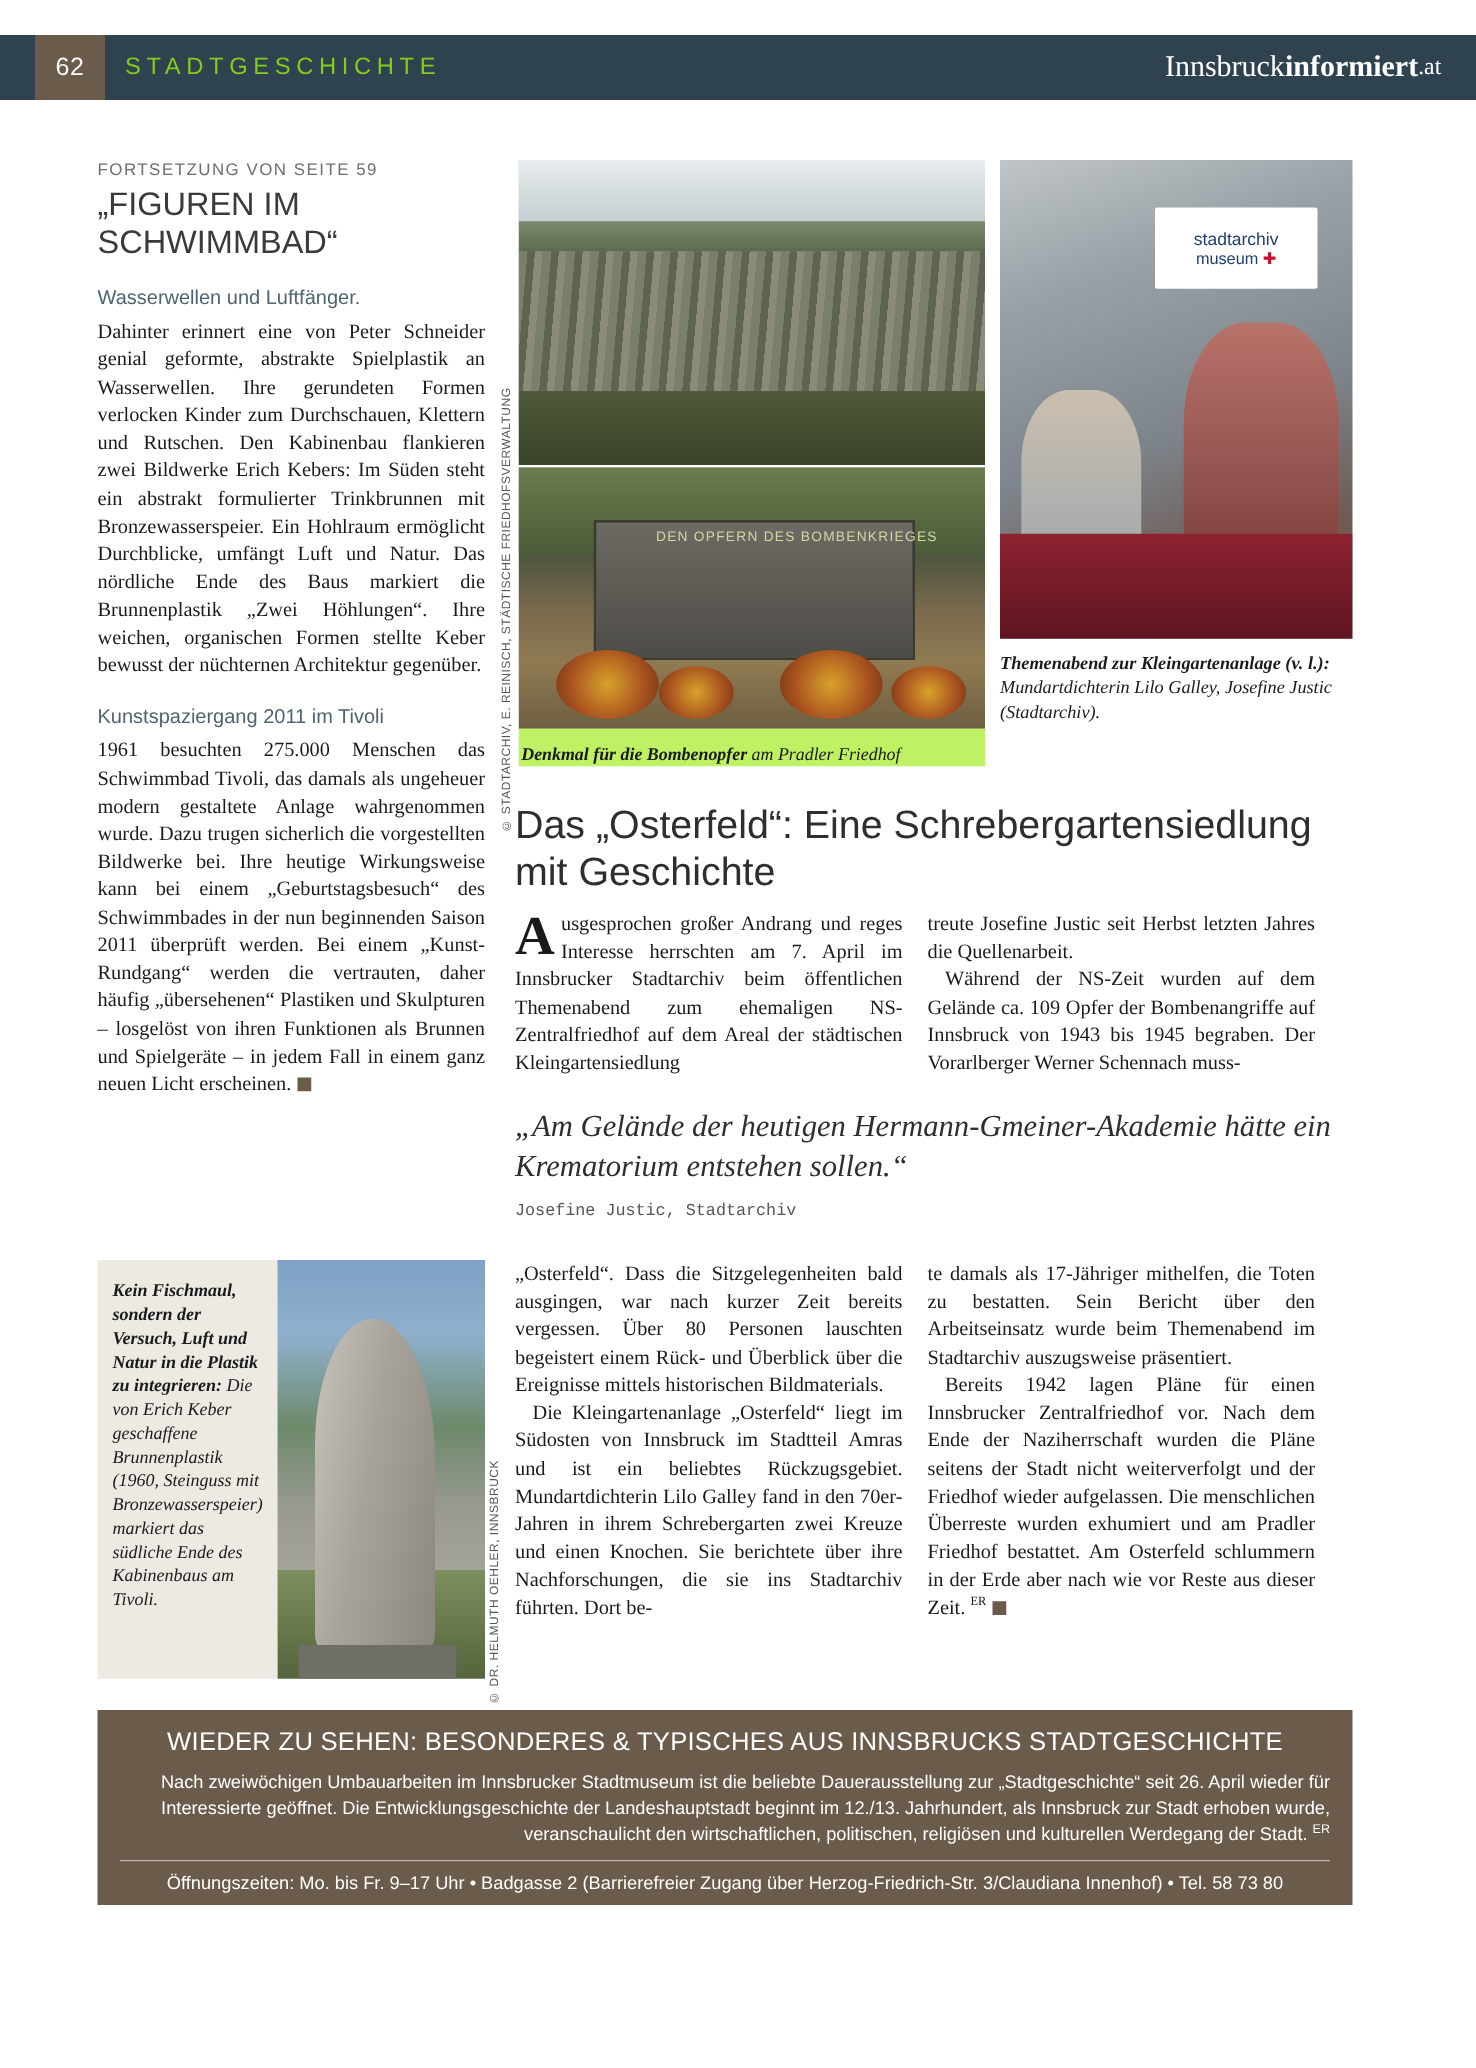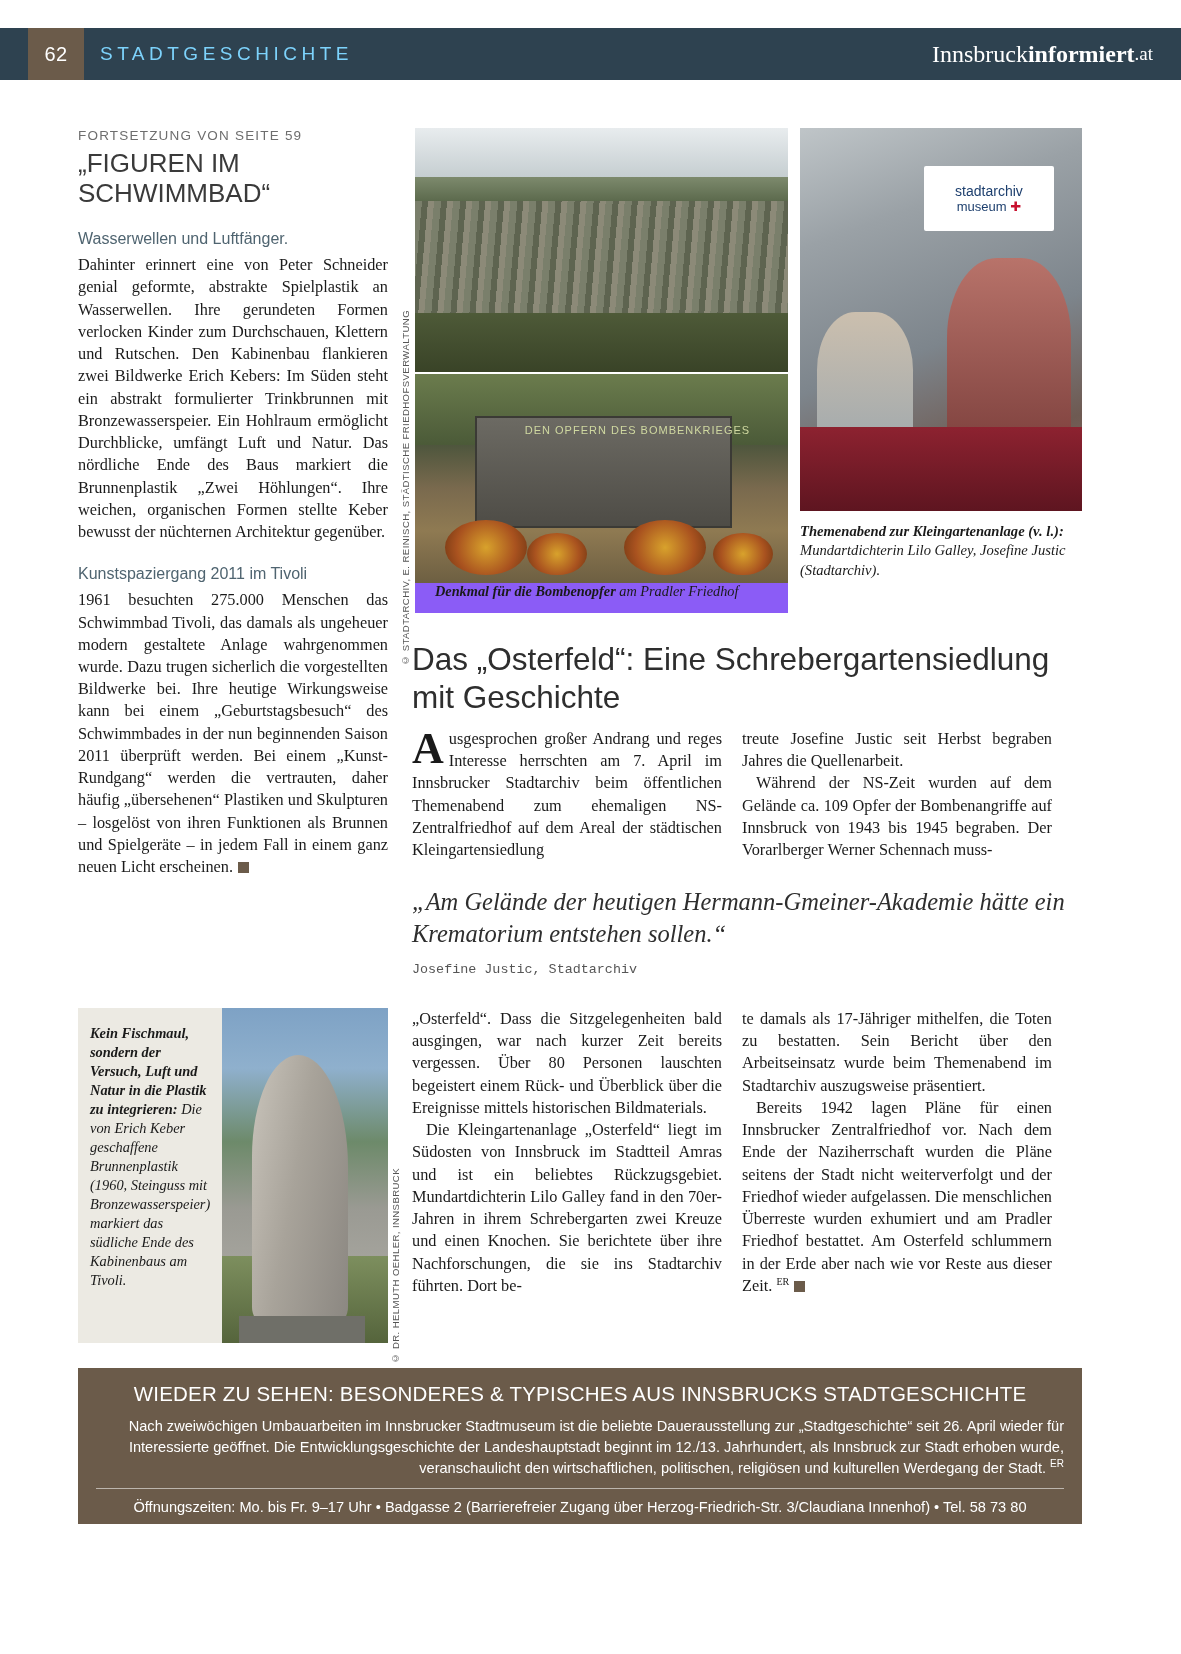--- a/index.html
+++ b/index.html
@@ -21,21 +21,21 @@
     background:#6b5b4a;
     display:flex;align-items:center;justify-content:center;
   }
   .header .pagenum{
     color:#ffffff;font-family:"Liberation Sans",sans-serif;
     font-size:20px;letter-spacing:0.5px;
   }
   .header .section-title{
     position:absolute;left:100px;top:0;height:52px;
     display:flex;align-items:center;
-    color:#7dd3fc;font-family:"Liberation Sans",sans-serif;
+    color:#84cc16;font-family:"Liberation Sans",sans-serif;
     font-size:19px;letter-spacing:4.5px;font-weight:300;
   }
   .header .brand{
     position:absolute;right:28px;top:0;height:52px;
     display:flex;align-items:center;
     color:#ffffff;font-family:"Liberation Serif",serif;
     font-size:24px;
   }
   .brand .b1{font-style:normal;font-weight:400;}
   .brand .b2{font-weight:700;font-style:normal;}
@@ -89,23 +89,23 @@
     background:linear-gradient(160deg,#bfc5c8 0%,#9aa1a6 25%,#7d858c 55%,#6e5a52 80%,#8a6a60 100%);
     overflow:hidden;
   }
   .photo-sculpture{
     position:absolute;left:222px;top:1008px;width:166px;height:335px;
     background:linear-gradient(180deg,#7ea2c5 0%,#8fb0cd 18%,#6d8a6a 40%,#9a9a93 60%,#b5b2ab 100%);
     overflow:hidden;
   }
   .caption-strip{
     position:absolute;left:415px;top:583px;width:373px;height:30px;
-    background:#8b5cf6;
-    display:flex;align-items:flex-start;
-    padding-left:20px;box-sizing:border-box;
+    background:#bef264;
+    display:flex;align-items:flex-end;
+    padding-left:2px;box-sizing:border-box;
   }
   .caption-strip .txt{
     font-family:"Liberation Serif",serif;font-size:14.3px;color:#1a1a1a;
   }
   .caption-strip .txt b{font-style:italic;font-weight:700;}
   .caption-strip .txt i{font-style:italic;font-weight:400;}
 
   .credit-vert{
     position:absolute;
     font-family:"Liberation Sans",sans-serif;
@@ -303,21 +303,21 @@
 <div class="caption-right">
   <b>Themenabend zur Kleingartenanlage (v. l.):</b><i> Mundartdichterin Lilo Galley, Josefine Justic (Stadtarchiv).</i>
 </div>
 
 <div class="article-title">Das „Osterfeld“: Eine Schrebergartensiedlung mit Geschichte</div>
 
 <div class="col-a">
   <p class="bodytext"><span class="dropcap">A</span><span>usgesprochen großer Andrang und reges Interesse herrschten am 7. April im Innsbrucker Stadtarchiv beim öffentlichen Themenabend zum ehemaligen NS-Zentralfriedhof auf dem Areal der städtischen Kleingartensiedlung</span></p>
 </div>
 <div class="col-b">
-  <p class="bodytext">treute Josefine Justic seit Herbst begraben Jahres die Quellenarbeit.</p>
+  <p class="bodytext">treute Josefine Justic seit Herbst letzten Jahres die Quellenarbeit.</p>
   <p class="bodytext" style="text-indent:14px;">Während der NS-Zeit wurden auf dem Gelände ca. 109 Opfer der Bombenangriffe auf Innsbruck von 1943 bis 1945 begraben. Der Vorarlberger Werner Schennach muss-</p>
 </div>
 
 <div class="pullquote">
   <div class="q">„Am Gelände der heutigen Hermann-Gmeiner-Akademie hätte ein Krematorium entstehen sollen.“</div>
   <div class="attrib">Josefine Justic, Stadtarchiv</div>
 </div>
 
 <div class="scul-caption">
   <b>Kein Fischmaul, sondern der Versuch, Luft und Natur in die Plastik zu integrieren:</b><i> Die von Erich Keber geschaffene Brunnenplastik (1960, Steinguss mit Bronzewasserspeier) markiert das südliche Ende des Kabinenbaus am Tivoli.</i>

